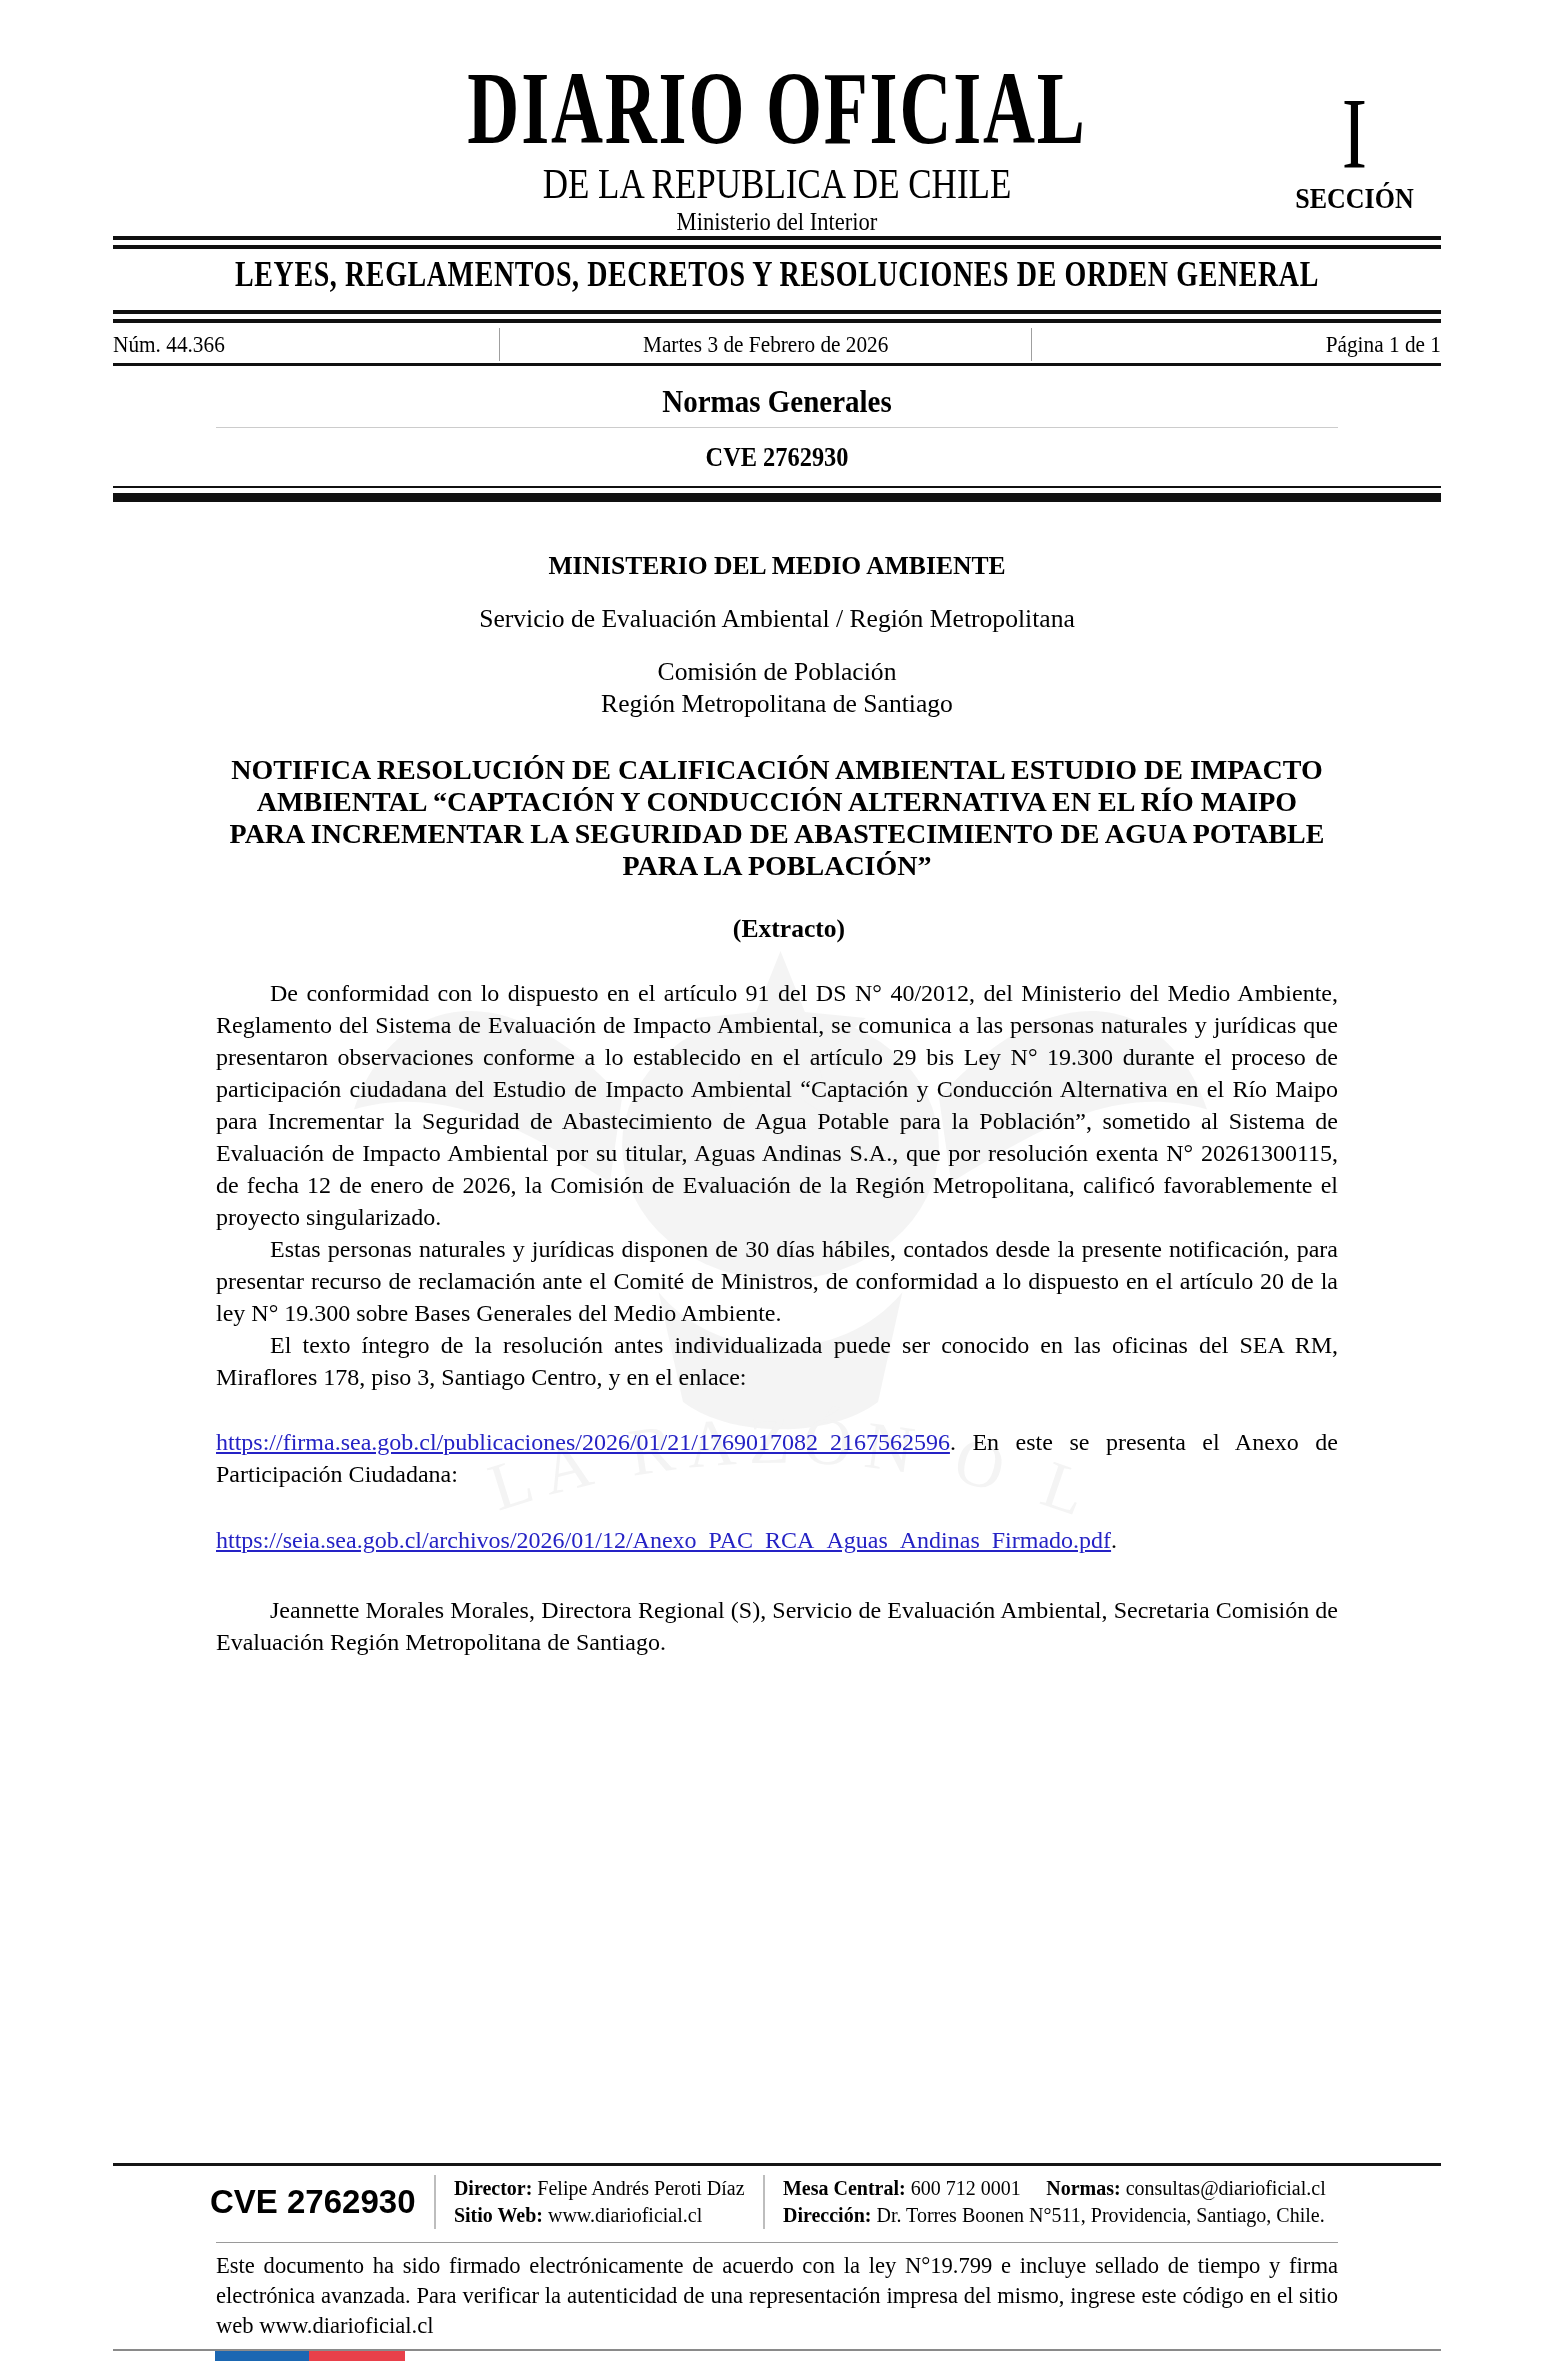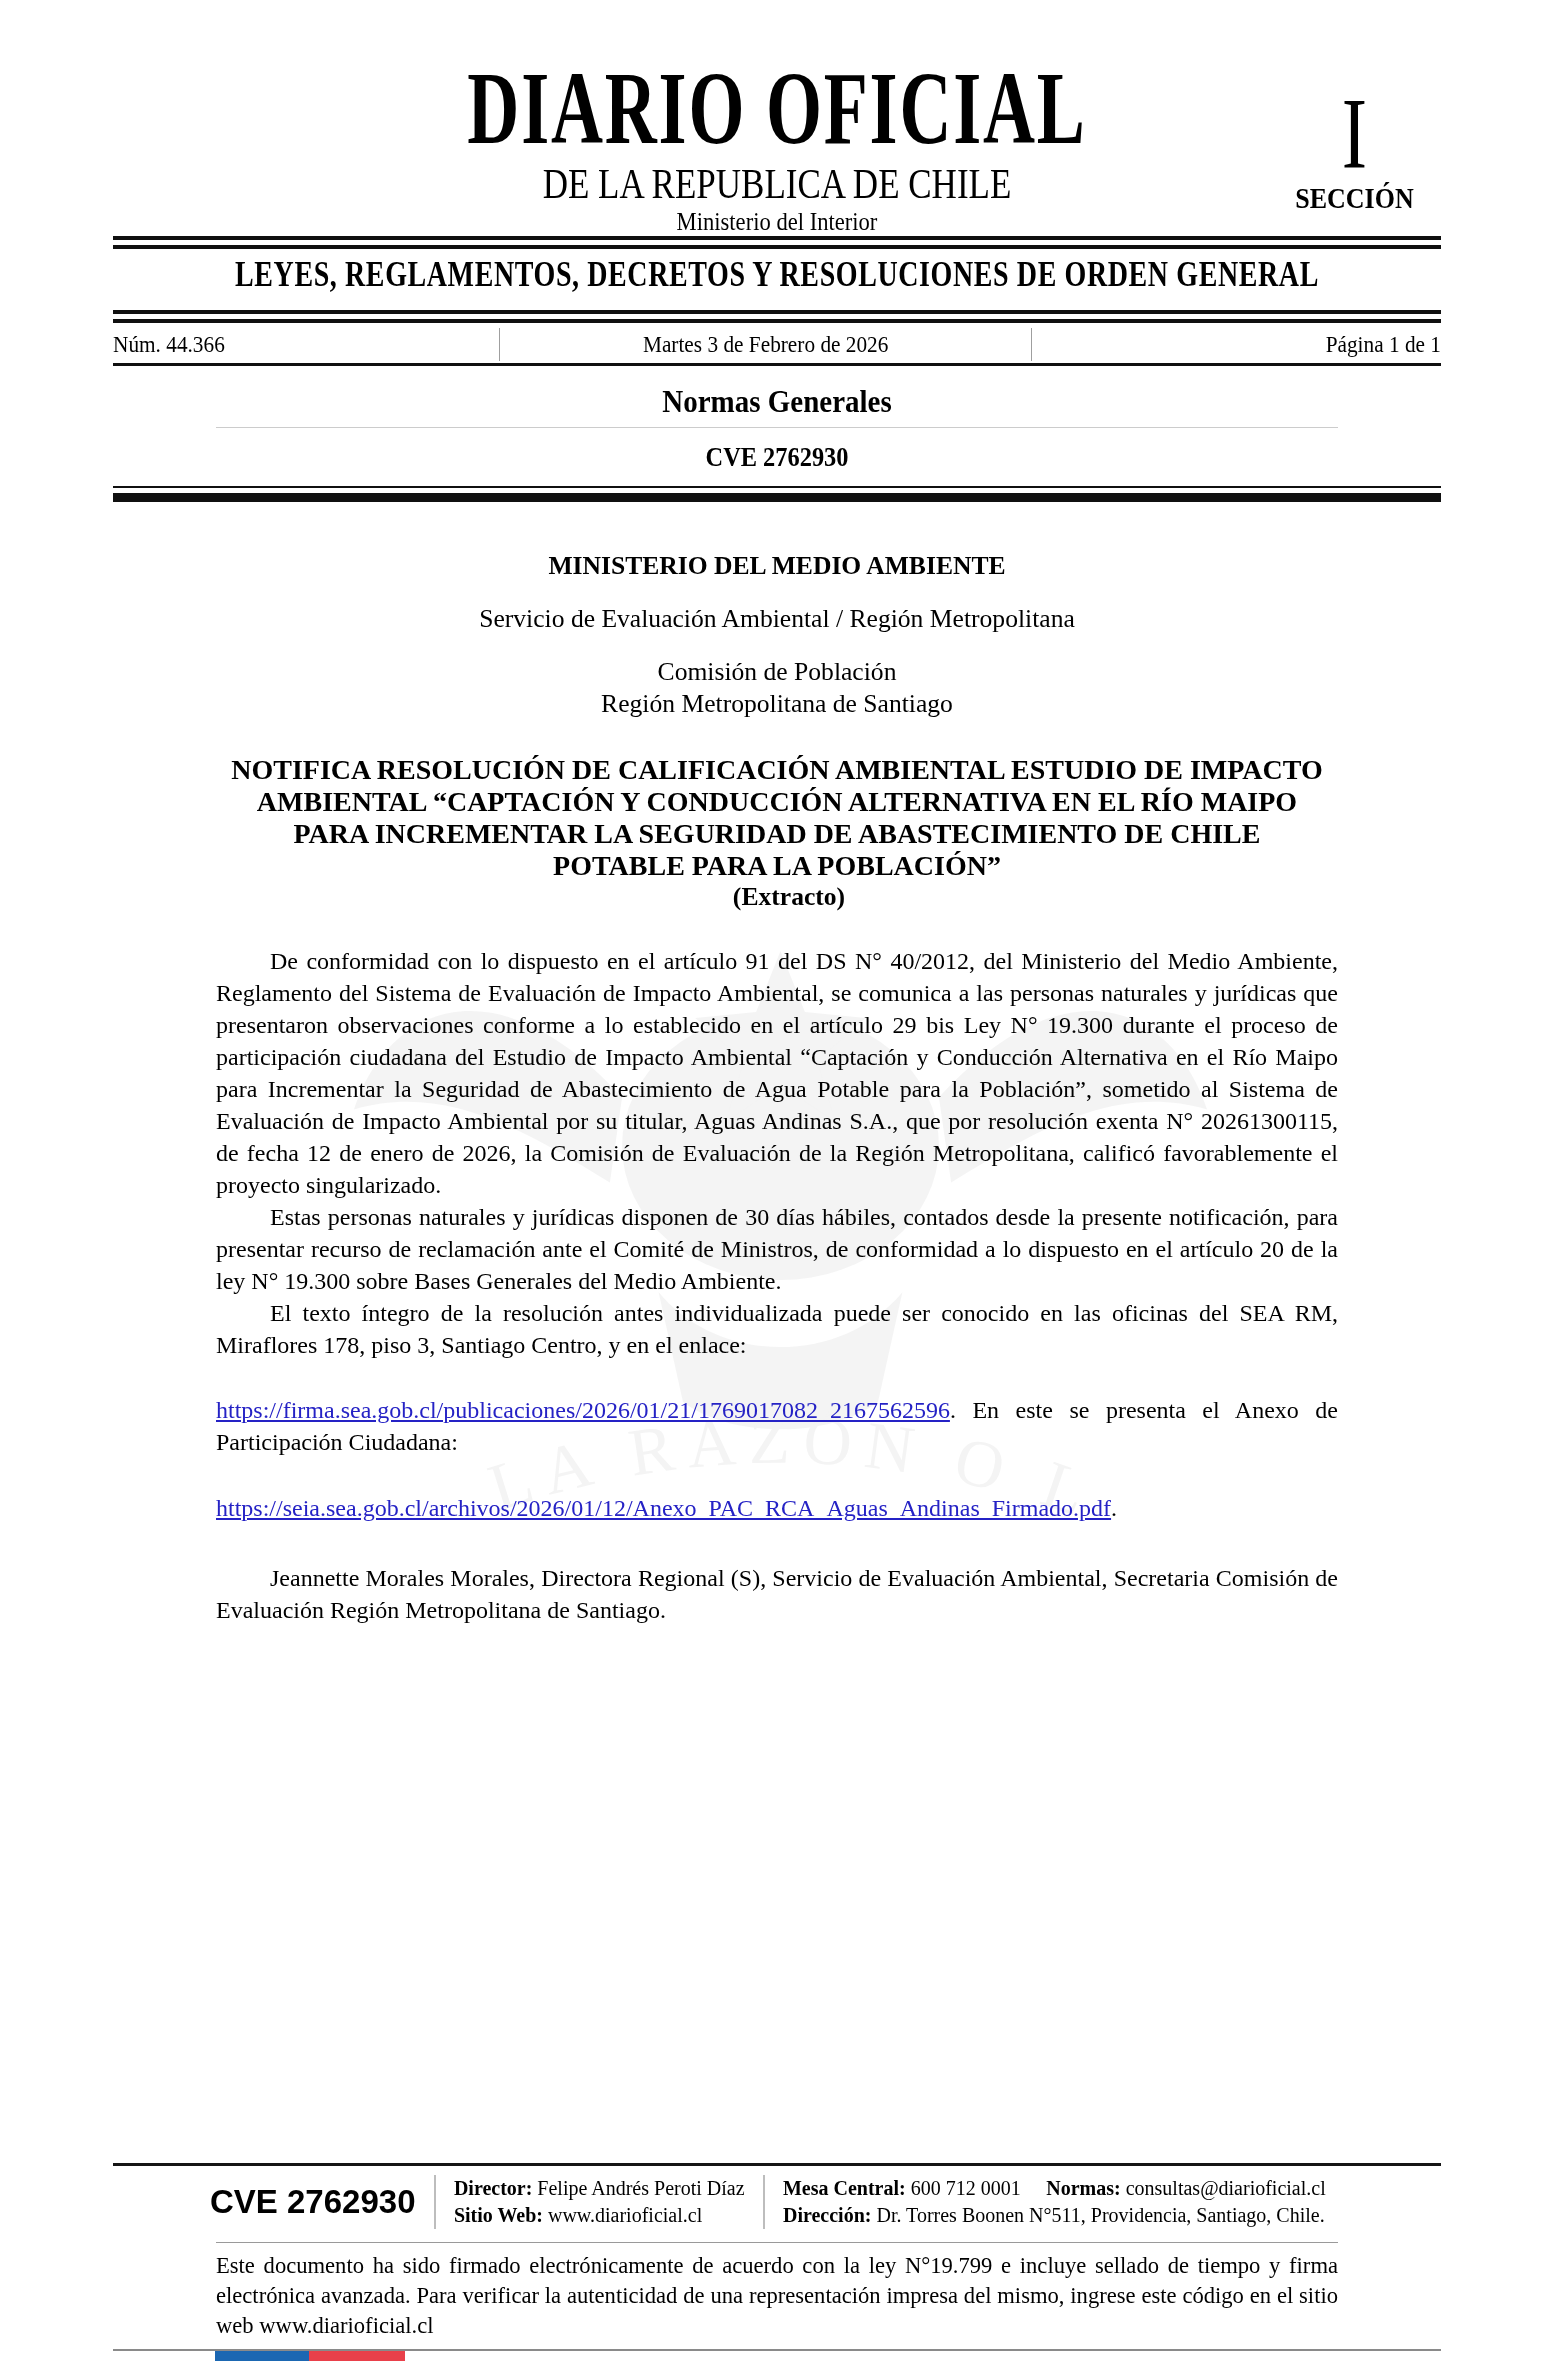--- a/index.html
+++ b/index.html
@@ -70,21 +70,21 @@
   .drule2 { margin:14.6px 113px 0; }
   
   .art-center { text-align:center; position:relative; z-index:1; }
   .art-ministry { margin-top:49px; font-weight:bold; font-size:25.6px; line-height:30.5px; }
   .art-service  { margin-top:23px; font-size:25.6px; line-height:30.5px; }
   .art-comm     { margin-top:21px; font-size:25.6px; line-height:32px; }
   .art-title {
     width:1097px; margin:34px auto 0; font-weight:bold; font-size:28px; line-height:32px;
     text-align:center;
   }
-  .art-extract { font-weight:bold; font-size:25.6px; line-height:30.5px;padding-left:24px; }
+  .art-extract { margin-top:32px; font-weight:bold; font-size:25.6px; line-height:30.5px;padding-left:24px; }
   .col {
     position:relative; z-index:1;
     width:1122px; margin:0 auto; font-size:24px; line-height:32px;
     text-align:justify;
   }
   .col p { margin:0; }
   .col p.indent { text-indent:54px; }
   .col .p-first { margin-top:33px; }
   .linkp { margin-top:33px !important; }
   .linkp2 { margin-top:34px !important; }
@@ -176,21 +176,21 @@
       <div class="bar15"></div>
   </div>
 
   <div class="art-center">
     <div class="art-ministry">MINISTERIO DEL MEDIO AMBIENTE</div>
     <div class="art-service">Servicio de Evaluación Ambiental / Región Metropolitana</div>
     <div class="art-comm">
       <div>Comisión de Población</div>
       <div>Región Metropolitana de Santiago</div>
     </div>
-    <div class="art-title">NOTIFICA RESOLUCIÓN DE CALIFICACIÓN AMBIENTAL ESTUDIO DE IMPACTO AMBIENTAL “CAPTACIÓN Y CONDUCCIÓN ALTERNATIVA EN EL RÍO MAIPO PARA INCREMENTAR LA SEGURIDAD DE ABASTECIMIENTO DE CHILE POTABLE PARA LA POBLACIÓN”</div>
+    <div class="art-title">NOTIFICA RESOLUCIÓN DE CALIFICACIÓN AMBIENTAL ESTUDIO DE IMPACTO AMBIENTAL “CAPTACIÓN Y CONDUCCIÓN ALTERNATIVA EN EL RÍO MAIPO PARA INCREMENTAR LA SEGURIDAD DE ABASTECIMIENTO DE AGUA POTABLE PARA LA POBLACIÓN”</div>
     <div class="art-extract">(Extracto)</div>
   </div>
 
   <div class="col">
     <p class="indent p-first">De conformidad con lo dispuesto en el artículo 91 del DS N° 40/2012, del Ministerio del Medio Ambiente, Reglamento del Sistema de Evaluación de Impacto Ambiental, se comunica a las personas naturales y jurídicas que presentaron observaciones conforme a lo establecido en el artículo 29 bis Ley N° 19.300 durante el proceso de participación ciudadana del Estudio de Impacto Ambiental “Captación y Conducción Alternativa en el Río Maipo para Incrementar la Seguridad de Abastecimiento de Agua Potable para la Población”, sometido al Sistema de Evaluación de Impacto Ambiental por su titular, Aguas Andinas S.A., que por resolución exenta N° 20261300115, de fecha 12 de enero de 2026, la Comisión de Evaluación de la Región Metropolitana, calificó favorablemente el proyecto singularizado.</p>
     <p class="indent">Estas personas naturales y jurídicas disponen de 30 días hábiles, contados desde la presente notificación, para presentar recurso de reclamación ante el Comité de Ministros, de conformidad a lo dispuesto en el artículo 20 de la ley N° 19.300 sobre Bases Generales del Medio Ambiente.</p>
     <p class="indent">El texto íntegro de la resolución antes individualizada puede ser conocido en las oficinas del SEA RM, Miraflores 178, piso 3, Santiago Centro, y en el enlace:</p>
 
     <p class="linkp"><a class="doclink" href="#">https://firma.sea.gob.cl/publicaciones/2026/01/21/1769017082_2167562596</a><span>. En este se presenta el Anexo de Participación Ciudadana:</span></p>
 

